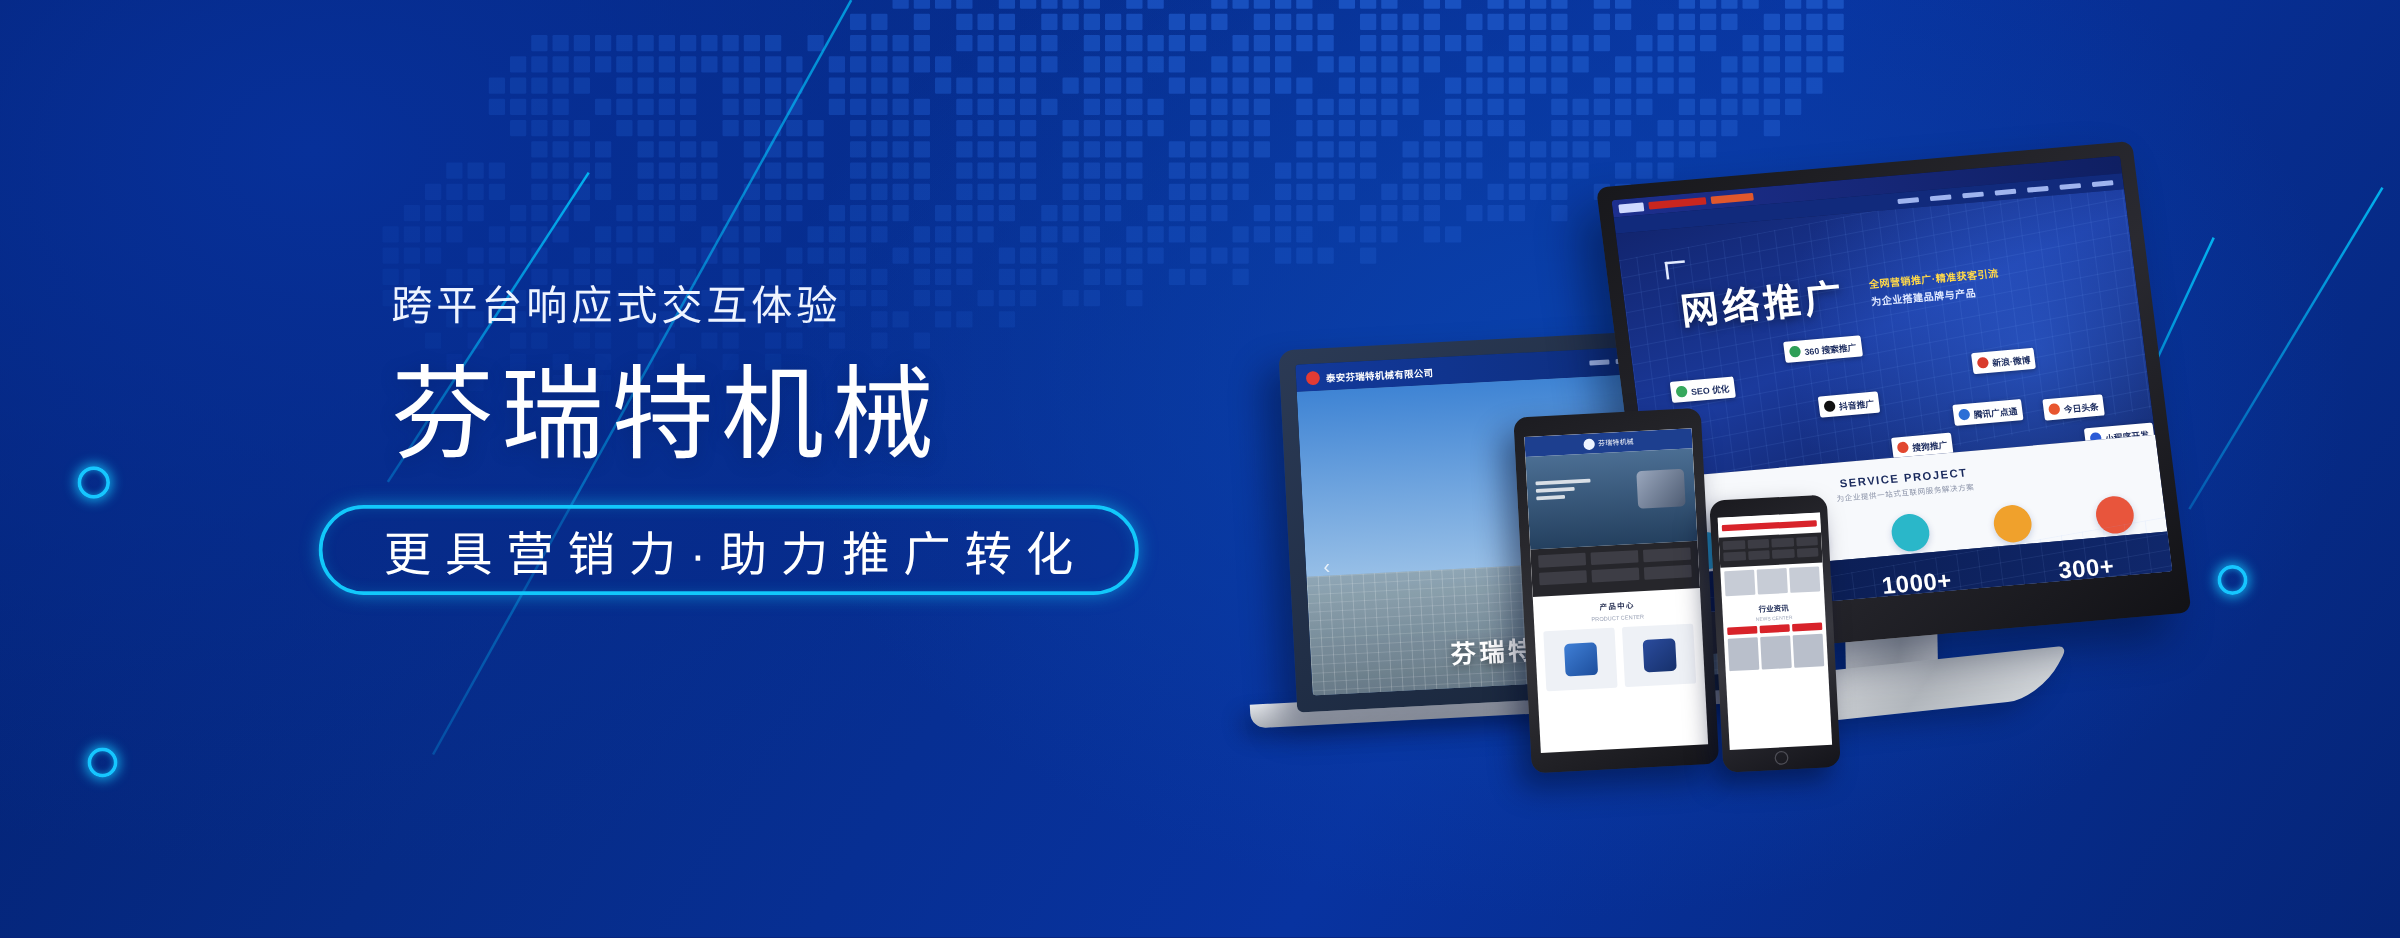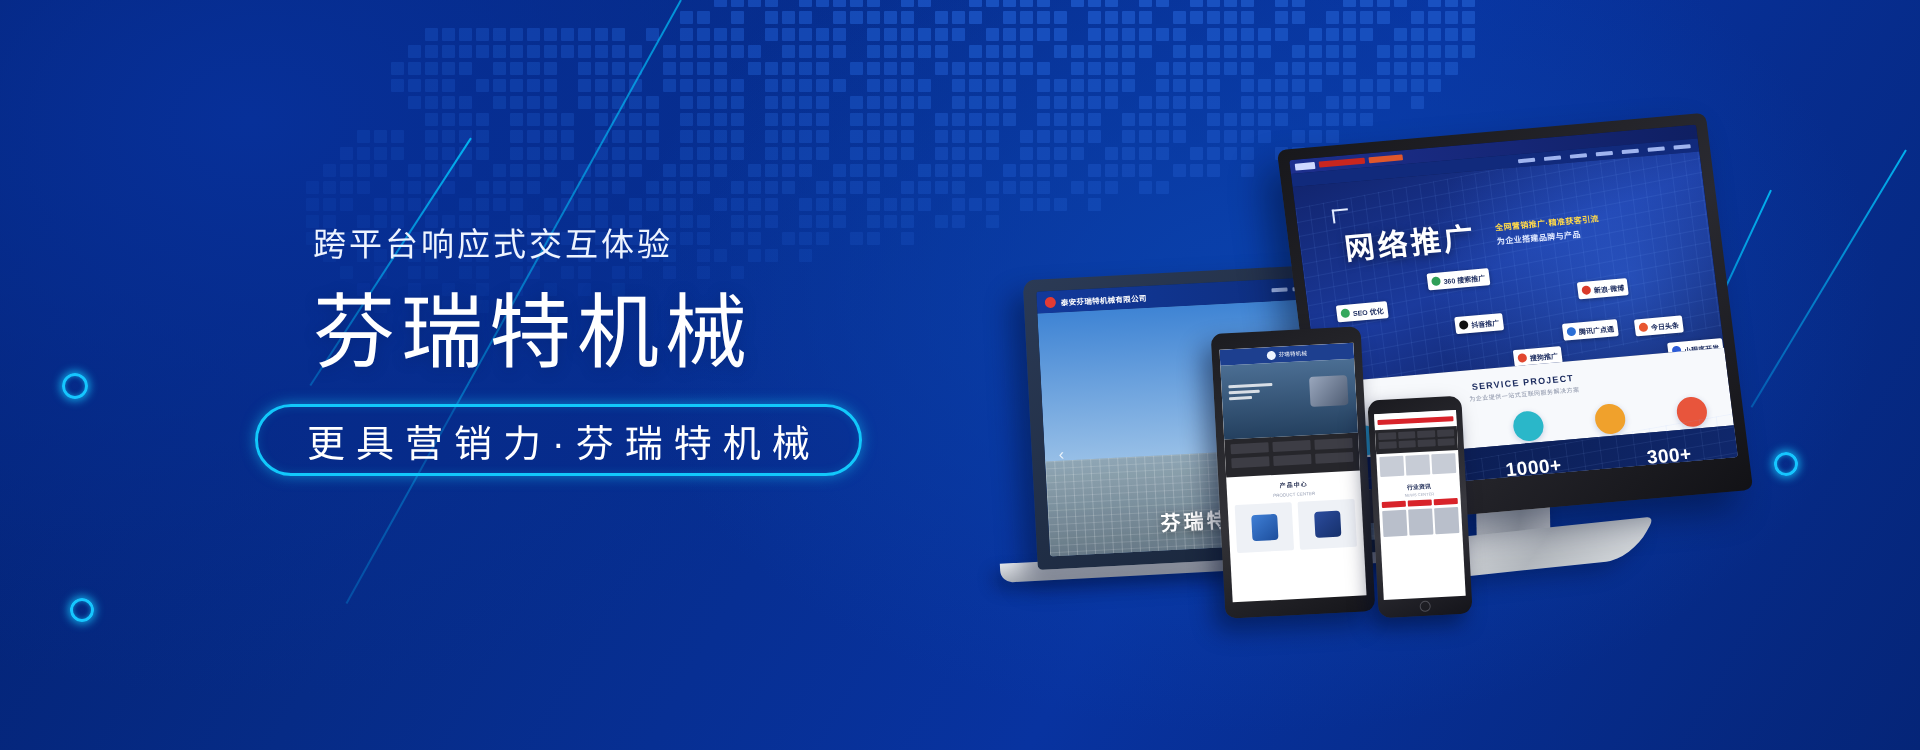--- a/index.html
+++ b/index.html
@@ -1078,21 +1078,21 @@
 
     <div class="title-row" id="row1">
       <div id="subtitle">跨平台响应式交互体验</div>
     </div>
 
     <div class="title-row" id="row2">
       <div class="h-main" id="h-era">芬瑞特机械</div>
     </div>
 
     <div id="pill">
-      <span id="pill-text">更具营销力·芬瑞特机械</span>
+      <span id="pill-text">更具营销力·助力推广转化</span>
     </div>
   </div>
 
   <div id="devices">
 
     <div id="laptop">
       <div id="laptop-base"></div>
       <div id="laptop-lid">
         <div id="laptop-screen">
           <div class="lap-nav">

